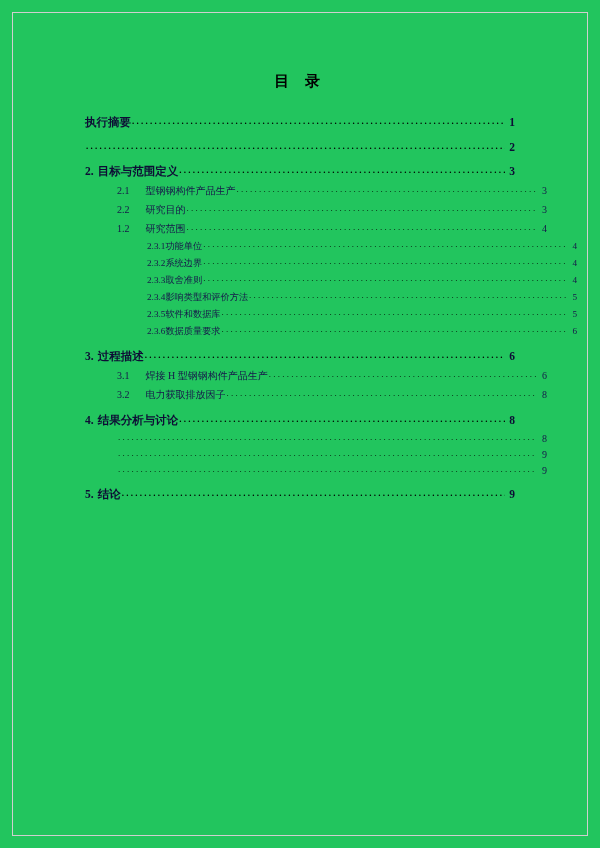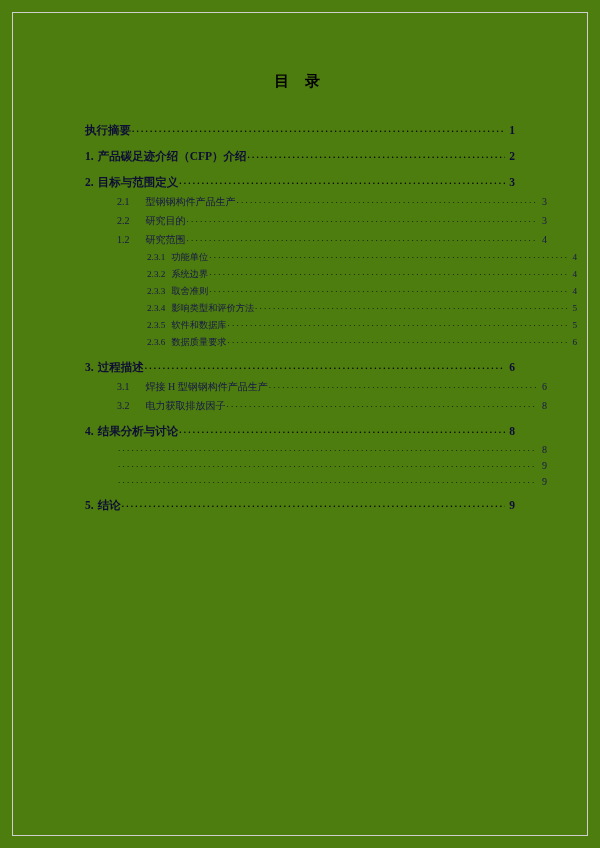--- a/index.html
+++ b/index.html
@@ -13,21 +13,21 @@
     font-family: "Liberation Serif", serif;
     color: #000000;
     overflow: hidden;
   }
   .page {
     position: relative;
     width: 600px;
     height: 848px;
     box-sizing: border-box;
     padding: 0;
-    background: #4d7c0f;
+    background: #22c55e;
   }
   .page-border {
     position: absolute;
     left: 12px;
     top: 12px;
     right: 12px;
     bottom: 12px;
     border: 1px solid #cfcfcf;
     pointer-events: none;
   }
@@ -41,21 +41,21 @@
     font-family: "Liberation Serif", serif;
     color: #000;
   }
   .toc {
     margin: 0;
     padding: 0;
     list-style: none;
     position: absolute;
     left: 85px;
     right: 85px;
-    top: 112px;
+    top: 104px;
   }
   .toc-entry {
     display: flex;
     align-items: baseline;
     width: 100%;
     white-space: nowrap;
   }
   .entry-label {
     flex: 0 0 auto;
   }
@@ -102,38 +102,37 @@
     font-size: 9.2px;
     color: #16164a;
     padding-top: 4px;
     padding-left: 62px;
   }
   .num {
     display: inline-block;
   }
   .lvl1 .num { margin-right: 4px; }
   .lvl2 .num { margin-right: 16px; }
-  .lvl3 .num { margin-right: 6px; }
+  .lvl3 .num { }
 </style>
 </head>
 <body>
 
 <div class="page">
   <div class="page-border"></div>
 
   <div class="toc-title">目  录</div>
 
   <div class="toc" id="toc-list">
       <div class="toc-entry lvl1">
         <span class="entry-label"><span>执行摘要</span></span>
         <span class="leader"></span>
         <span class="entry-page">1</span>
       </div>
       <div class="toc-entry lvl1">
-        <span class="entry-label"><span class="num">1.</span><span>产品碳足迹介绍（CFP）介绍</span></span>
         <span class="leader"></span>
         <span class="entry-page">2</span>
       </div>
       <div class="toc-entry lvl1">
         <span class="entry-label"><span class="num">2.</span><span>目标与范围定义</span></span>
         <span class="leader"></span>
         <span class="entry-page">3</span>
       </div>
       <div class="toc-entry lvl2">
         <span class="entry-label"><span class="num">2.1</span><span>型钢钢构件产品生产</span></span>

